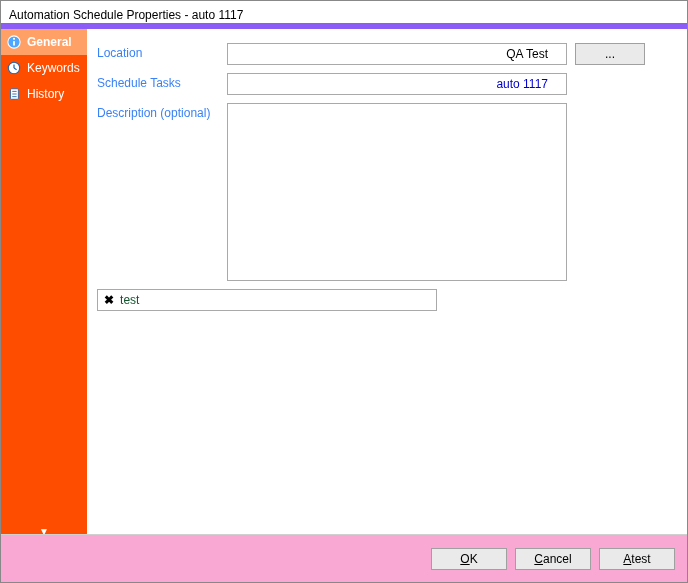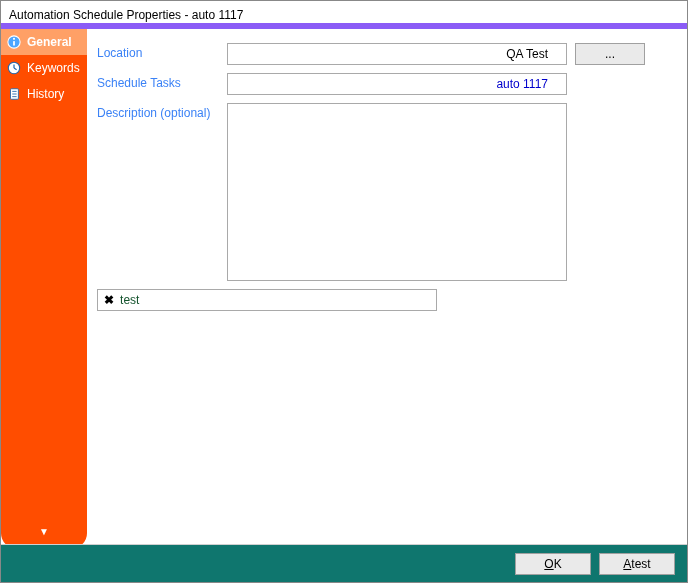--- a/index.html
+++ b/index.html
@@ -127,28 +127,28 @@
     color: #000;
     cursor: pointer;
     padding: 0 2px;
   }
   .kw-text { color: #14532d; }
   .footer {
     position: absolute;
     bottom: 0;
     left: 0;
     right: 0;
-    height: 38px;
+    height: 48px;
     border-top: 1px solid #d0d0d0;
     display: flex;
     justify-content: flex-end;
     align-items: center;
     gap: 8px;
     padding: 0 12px;
-    background: #0f766e;
+    background: #f9a8d4;
   }
   .footer button {
     width: 76px;
     height: 22px;
     border: 1px solid #a0a0a0;
     background: #eaeaea;
     cursor: pointer;
     font-family: inherit;
     font-size: 12px;
   }
@@ -231,14 +231,15 @@
         </div>
       </div>
     </div>
 
 
   </div>
 </div>
 
 <div class="footer">
   <button><span class="u">O</span><span>K</span></button>
+  <button><span class="u">C</span><span>ancel</span></button>
   <button><span class="u">A</span><span>test</span></button>
 </div>
 
 </body></html>

